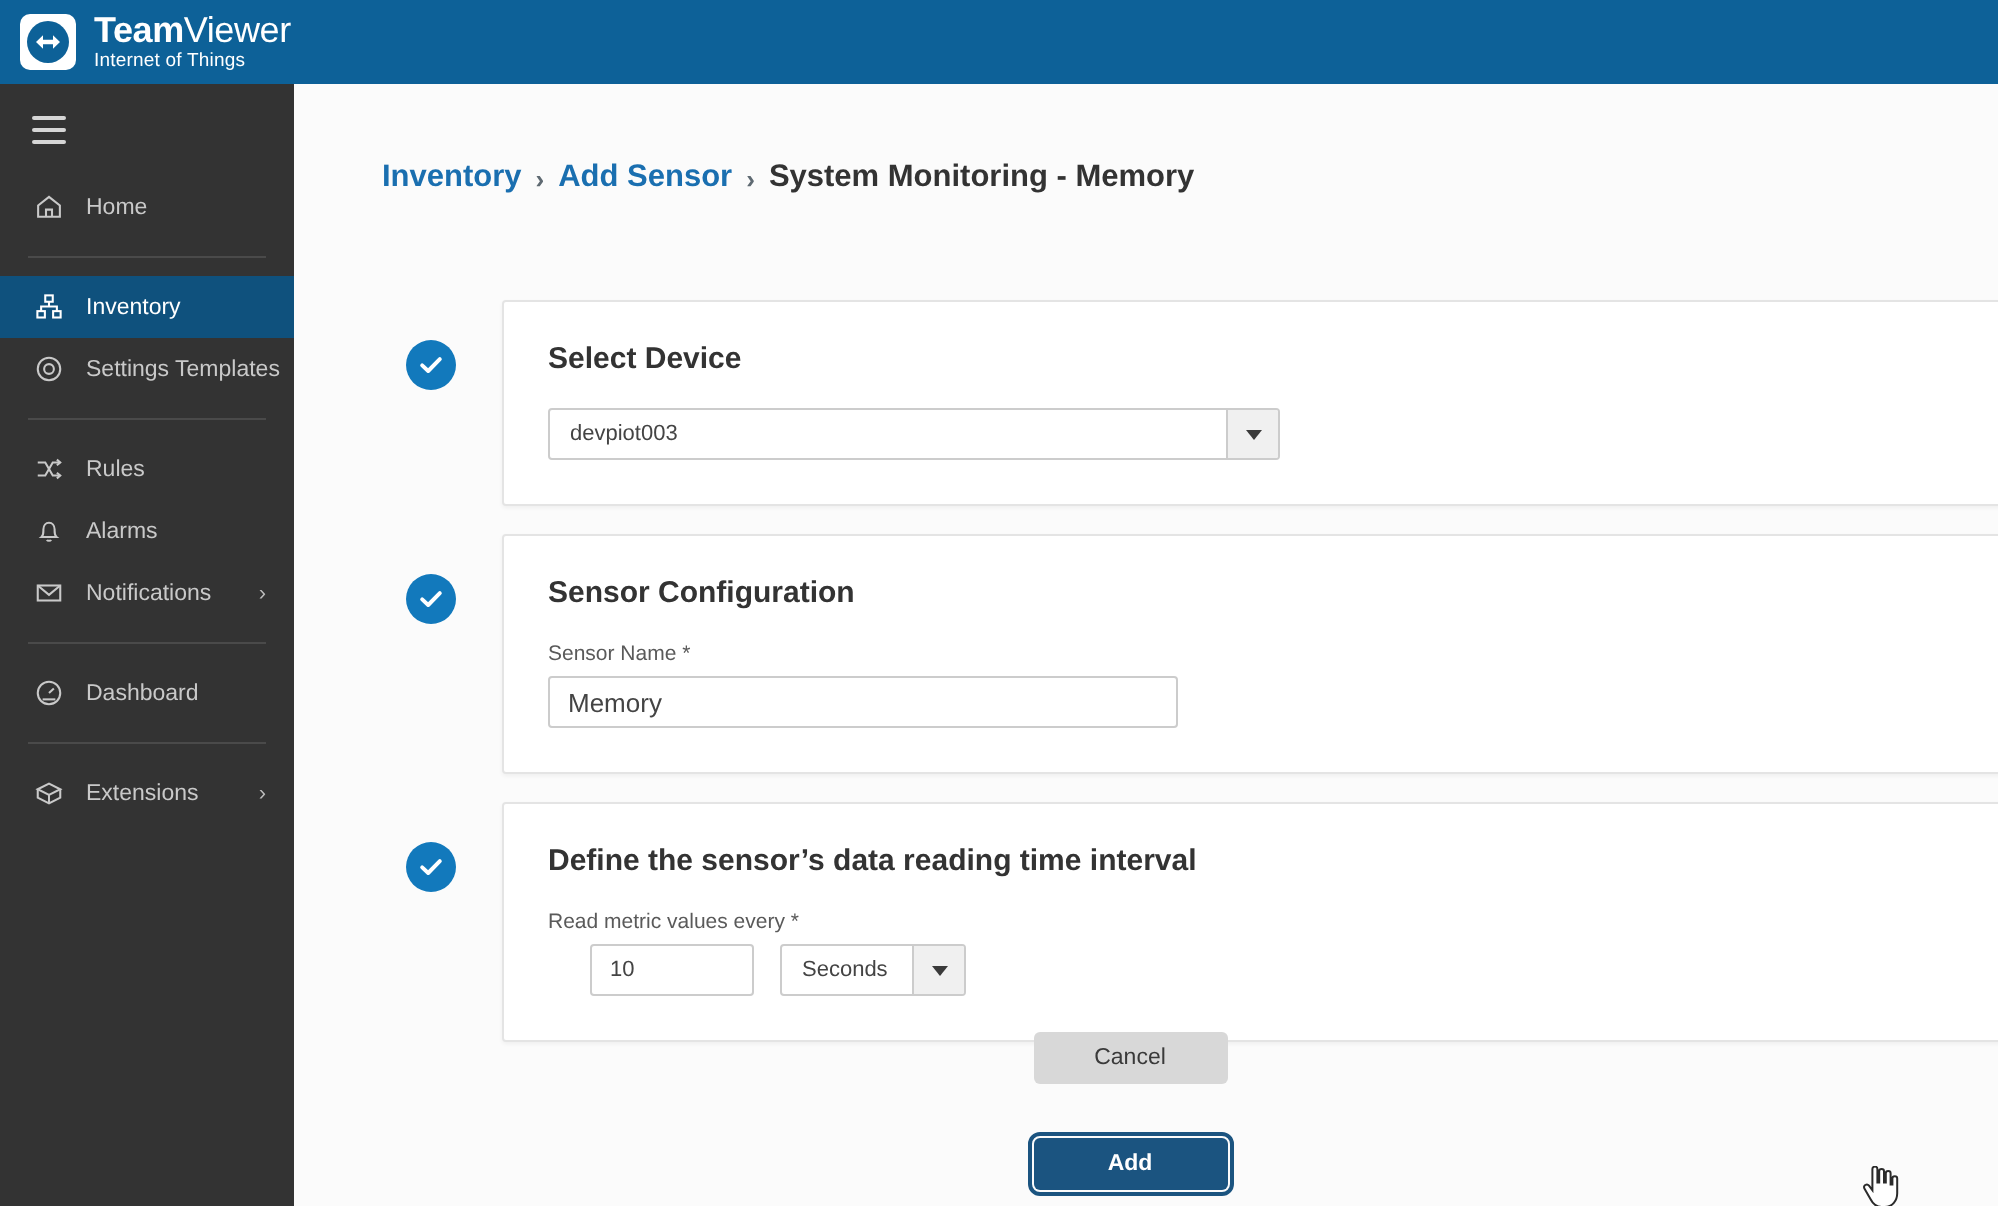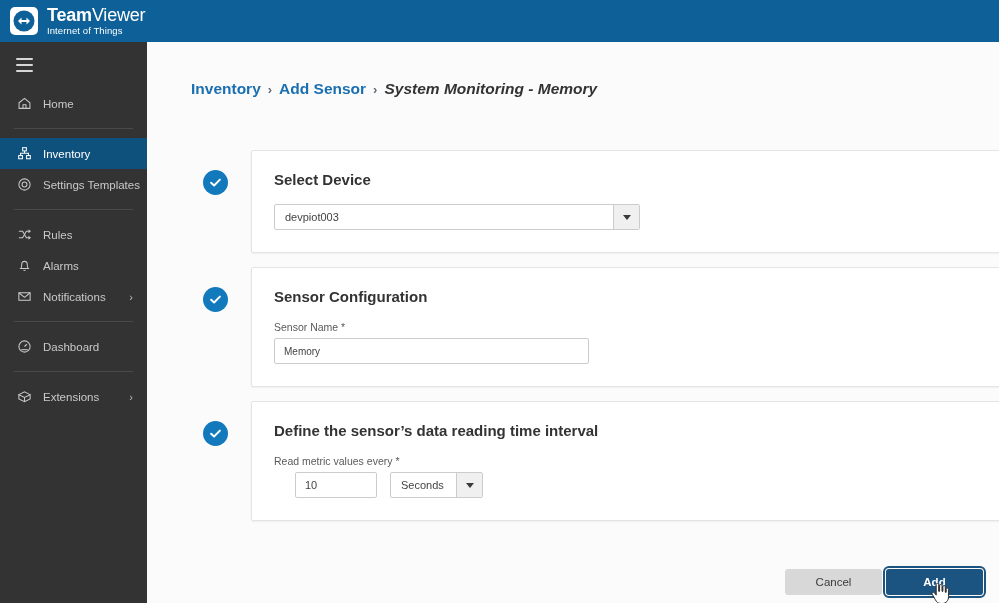--- a/index.html
+++ b/index.html
@@ -143,21 +143,21 @@
     align-items: center;
     white-space: nowrap;
   }
   .crumb-link { color: #1a6fb0; cursor: pointer; }
   .crumb-sep {
     color: #5f6a72;
     margin: 0 7px;
     font-size: 13px;
     font-weight: 700;
   }
-  .crumb-current { color: #333333; font-style: italic; }
+  .crumb-current { color: #333333; }
 
   
   .steps {
     position: absolute;
     left: 56px;
     top: 108px;
     width: 808px;
   }
   .step {
     position: relative;
@@ -249,21 +249,21 @@
     border-right: 4.5px solid transparent;
     border-top: 5px solid #3a3a3a;
   }
 
   .text-input {
     width: 315px;
     height: 26px;
     border: 1px solid #cccccc;
     border-radius: 2px;
     background: #ffffff;
-    font-size: 10px;
+    font-size: 13px;
     color: #444444;
     padding: 0 9px;
     font-family: "Liberation Sans", sans-serif;
   }
   .interval-row {
     display: flex;
     align-items: center;
     gap: 13px;
     padding-left: 21px;
   }
@@ -282,22 +282,23 @@
 
   
   .footer {
     position: absolute;
     right: 0px;
     bottom: 0px;
     width: 852px;
     display: flex;
     justify-content: flex-end;
     align-items: center;
-    gap: 4px;
+    gap: 27px;
     padding-right: 0px;
+    flex-direction: column;
   }
   .btn {
     width: 97px;
     height: 26px;
     border: none;
     border-radius: 3px;
     font-size: 11.5px;
     font-family: "Liberation Sans", sans-serif;
     cursor: pointer;
     display: flex;

